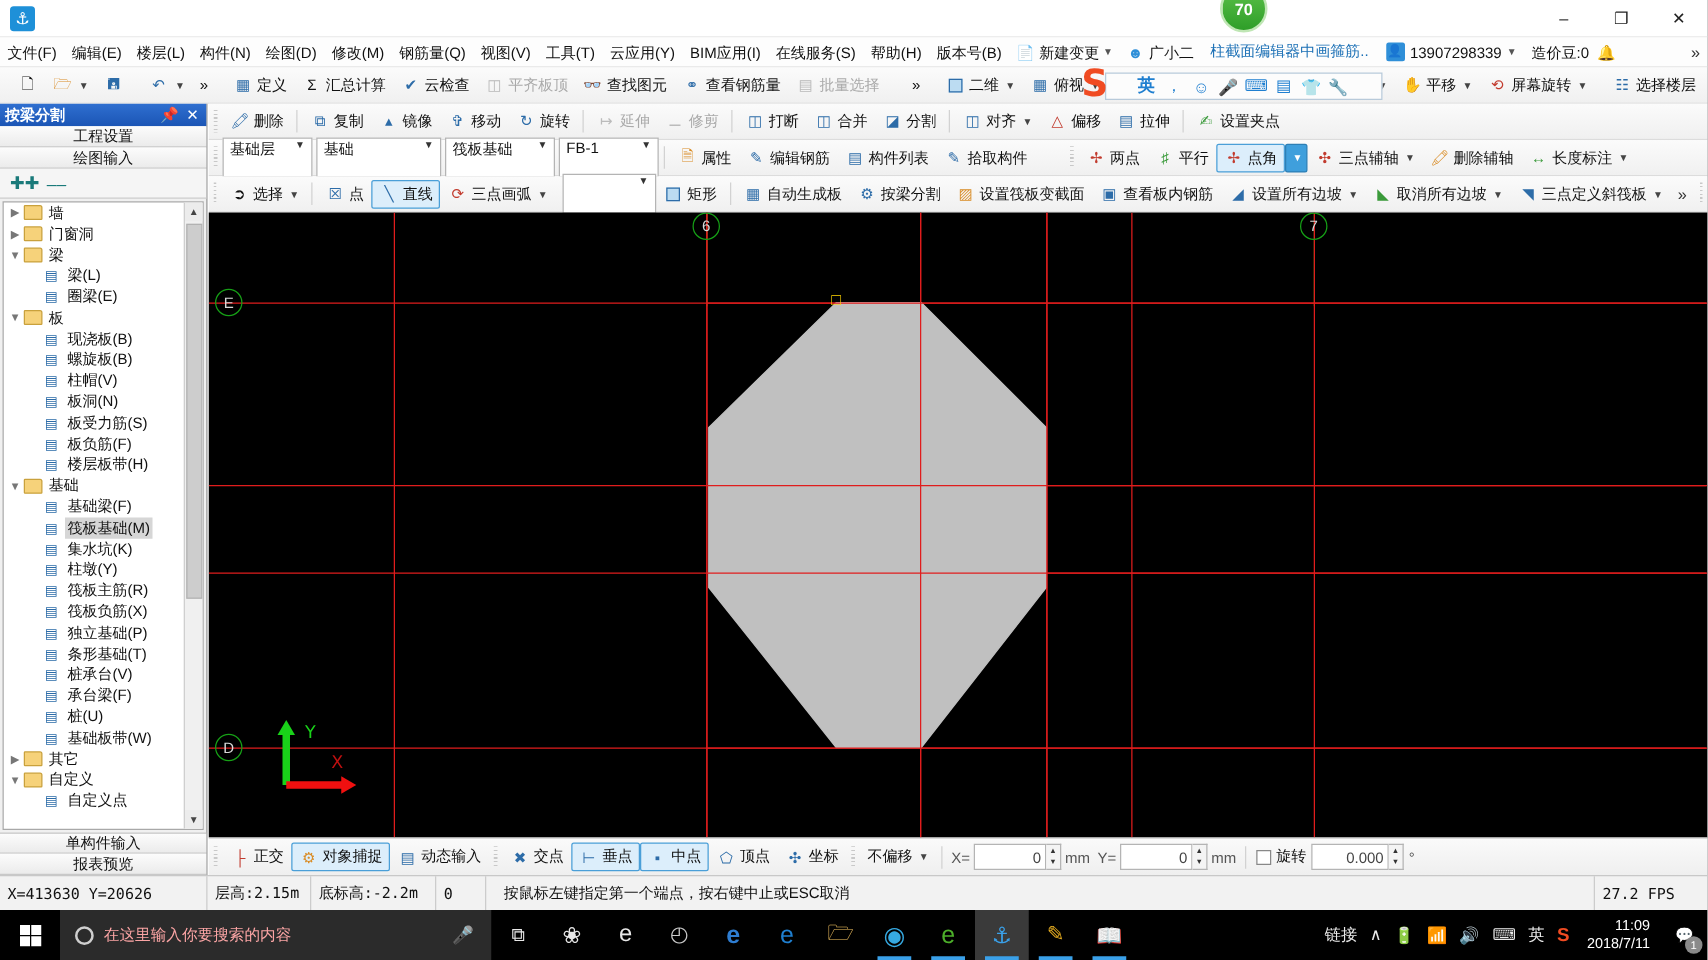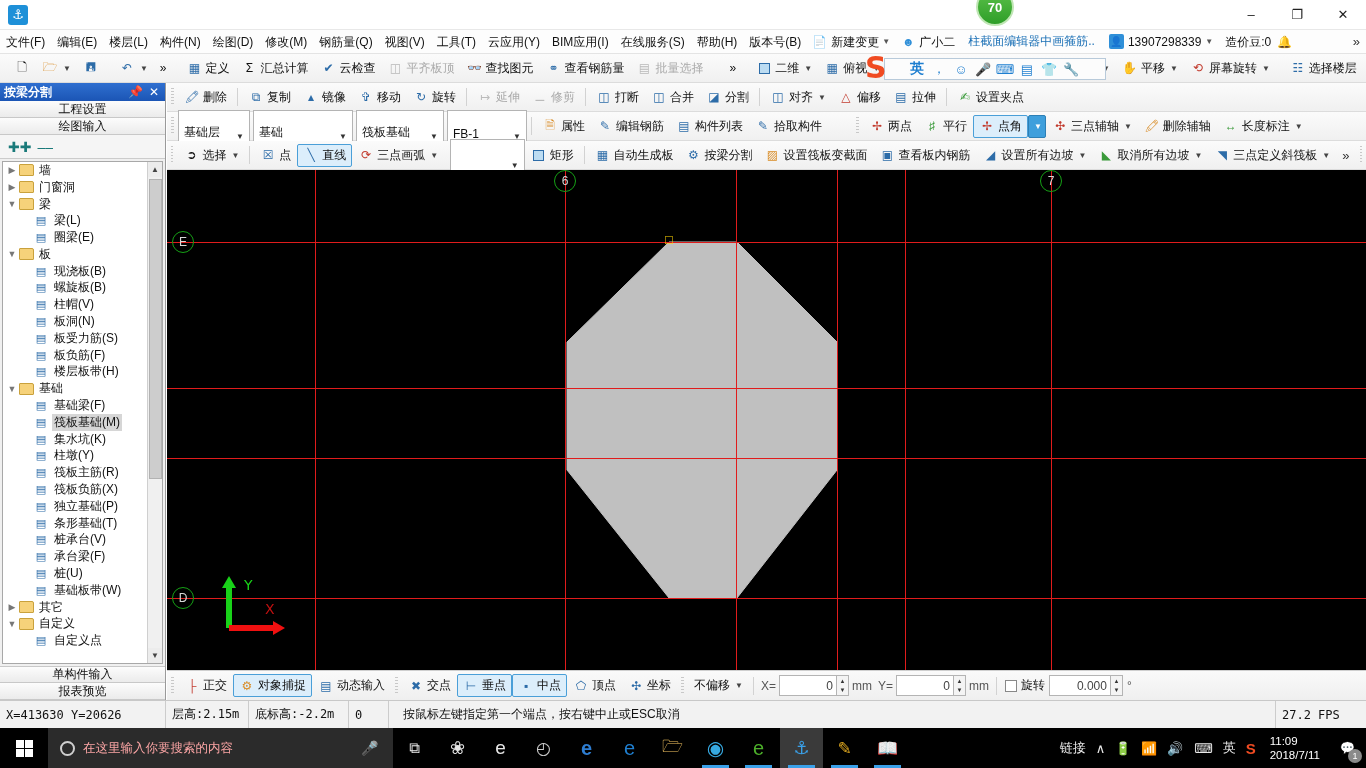--- a/index.html
+++ b/index.html
@@ -84,21 +84,21 @@
         justify-content: center; flex: 0 0 auto; font-size: 12px; }
   .ic-b { color: #2d6ca8; }
   .ic-o { color: #d98c26; }
   .ic-g { color: #3a9a3a; }
   .ic-r { color: #c23b2e; }
   .sq { width: 11px; height: 11px; border: 1.5px solid #2d6ca8; background: #bcdcf2; }
 
   
   .combo {
     height: 32px; border: 1px solid #b4b4b4; background: #fff;
-    display: flex; align-items: flex-end; padding: 0 2px 0 5px;
+    display: flex; align-items: flex-start; padding: 0 2px 0 5px;
     font-size: 12px; color: #111; white-space: nowrap;
   }
   .combo .arr {
     margin-left: auto; width: 14px; text-align: center; font-size: 8px; color: #333;
   }
   .num {
     height: 21px; width: 58px; border: 1px solid #b4b4b4; background: #fff;
     display: flex; align-items: center; justify-content: flex-end;
     padding-right: 3px; font-size: 12px; color: #444;
   }
@@ -211,21 +211,21 @@
   .search-mic { margin-left: auto; margin-right: 14px; color: #cfcfcf; font-size: 14px; }
   .tb-ico {
     width: 43px; height: 40px; display: flex; align-items: center;
     justify-content: center; position: relative;
   }
   .tb-ico.active { background: #3a3a3a; }
   .tb-ico .und { position: absolute; bottom: 0; left: 8px; width: 27px; height: 3px;
                  background: #3aa0e8; }
   .tray { margin-left: auto; display: flex; align-items: center; gap: 10px;
           color: #eaeaea; font-size: 13px; padding-right: 4px; }
-  .clock { display: flex; flex-direction: column; align-items: flex-start;
+  .clock { display: flex; flex-direction: column; align-items: flex-end;
            color: #fff; font-size: 11.5px; line-height: 14px; padding: 0 10px; }
   .notif { width: 36px; height: 40px; display: flex; align-items: center;
            justify-content: center; color: #fff; position: relative; }
   .notif-badge { position: absolute; right: 4px; bottom: 5px; width: 14px; height: 14px;
                  border-radius: 50%; background: #8a8a8a; color: #fff; font-size: 9px;
                  display: flex; align-items: center; justify-content: center; }
 
   
   .sogou {
     position: absolute; left: 884px; top: 58px; width: 222px; height: 22px;

